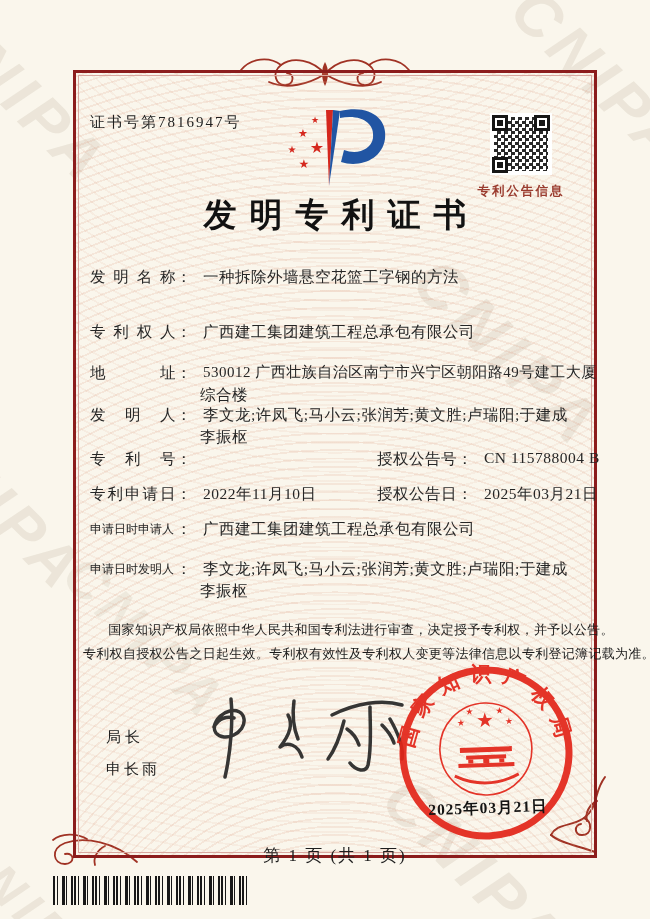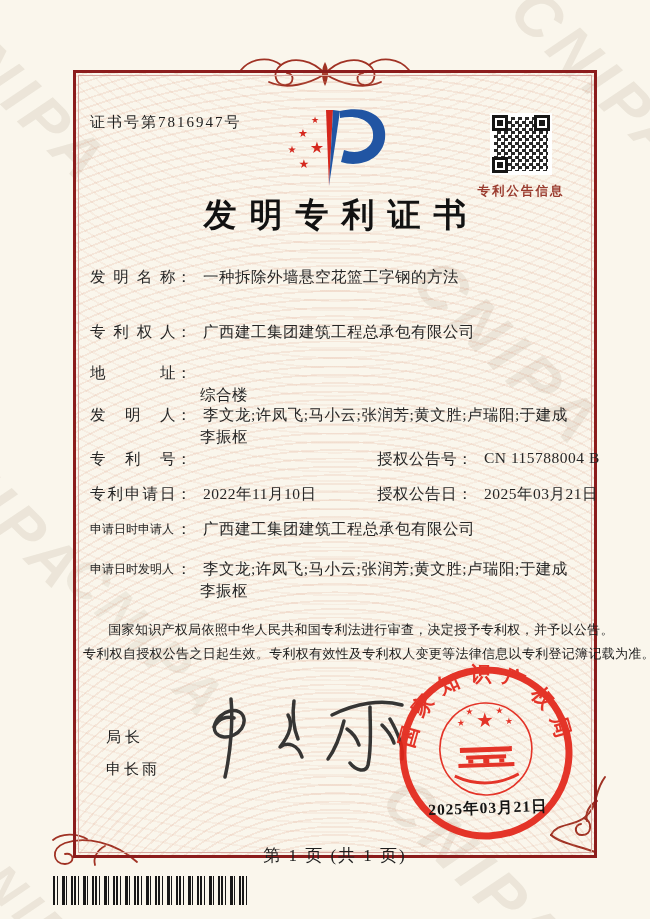--- a/index.html
+++ b/index.html
@@ -133,20 +133,21 @@
           <span class="colon">：</span>
         </span>
       <span class="val">广西建工集团建筑工程总承包有限公司</span>
     </div>
 
     <div class="row" style="top:290px">
       <span class="lblbox">
           <span class="lbl">地址</span>
           <span class="colon">：</span>
         </span>
+      <span class="val" style="font-size:15px;">530012 广西壮族自治区南宁市兴宁区朝阳路49号建工大厦</span>
     </div>
     <div class="cont" style="top:312px">综合楼</div>
 
     <div class="row" style="top:332px">
       <span class="lblbox">
           <span class="lbl">发明人</span>
           <span class="colon">：</span>
         </span>
       <span class="val">李文龙;许凤飞;马小云;张润芳;黄文胜;卢瑞阳;于建成</span>
     </div>

